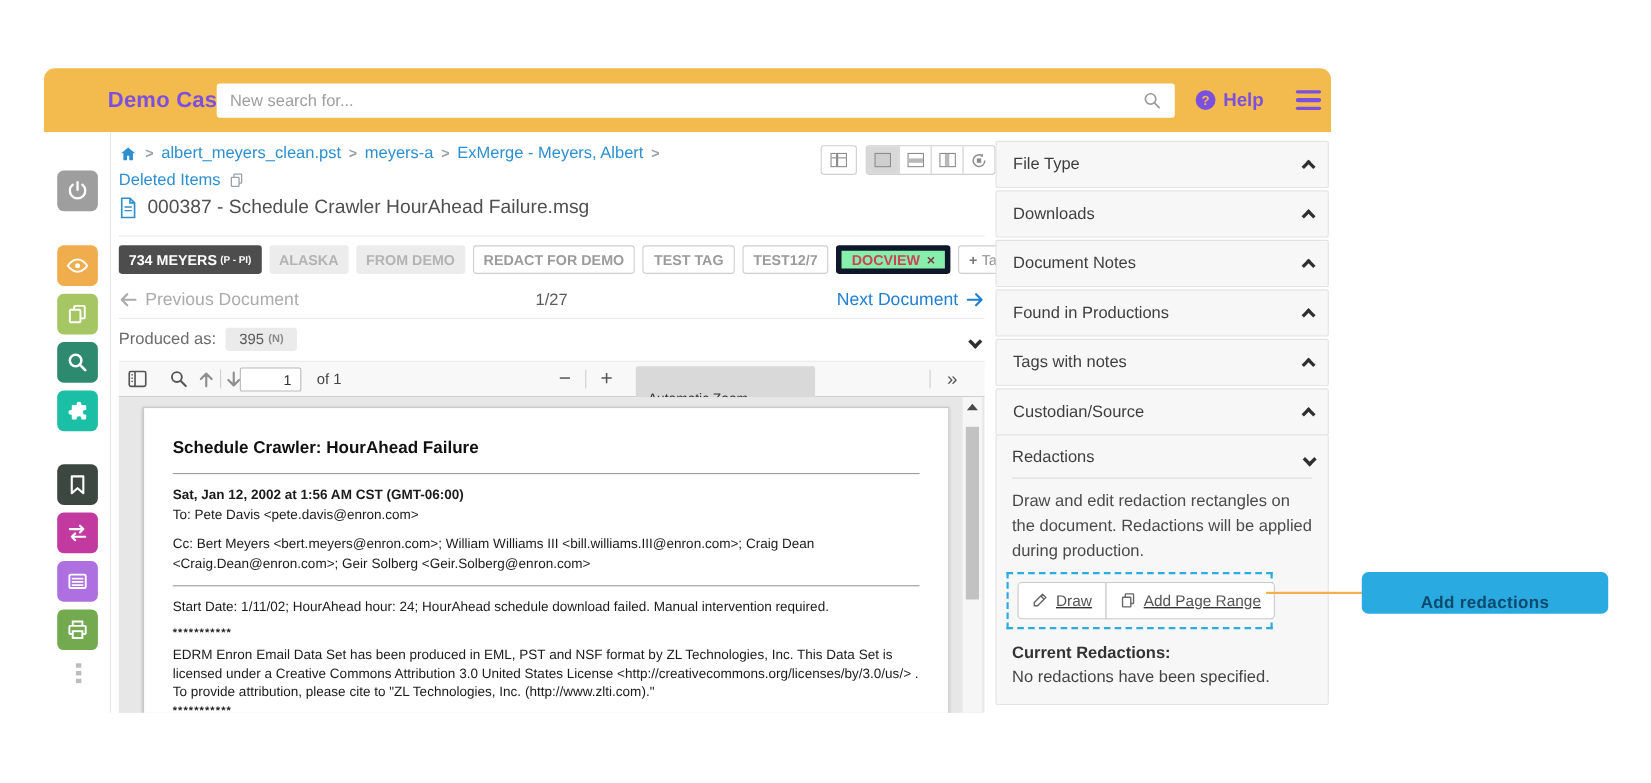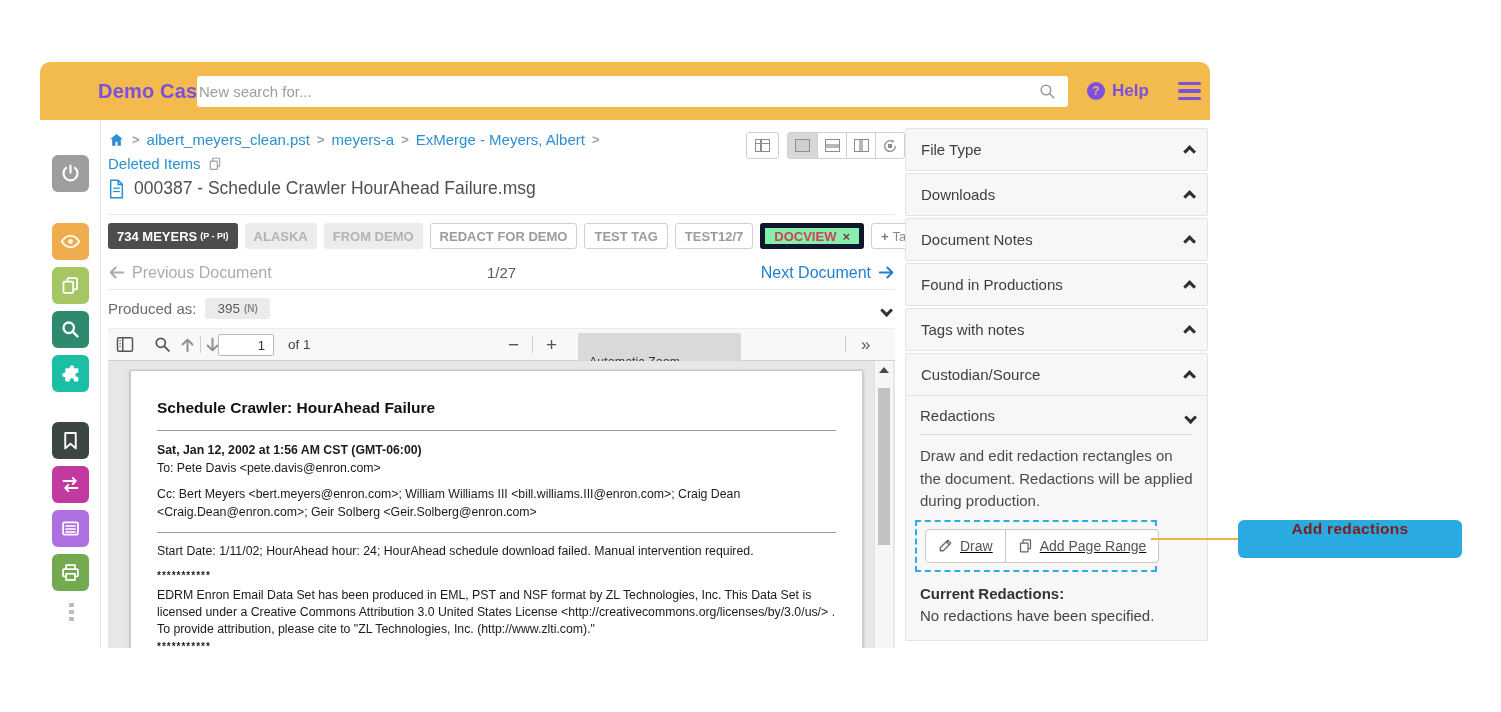--- a/index.html
+++ b/index.html
@@ -6,21 +6,21 @@
   html,body { width:1501px; height:712px; background:#ffffff; font-family:"Liberation Sans", sans-serif; }
   .stage { position:relative; width:1501px; height:712px; overflow:hidden; background:#fff; }
   .abs { position:absolute; }
 
   
   .topbar { left:40px; top:62px; width:1170px; height:58px; background:#F3BA4D; border-radius:10px 10px 0 0; }
   .brand { position:absolute; left:58px; top:0; height:58px; display:flex; align-items:center;
            color:#7B4FE0; font-size:20px; font-weight:bold; letter-spacing:.2px; }
   .searchwrap { position:absolute; left:157px; top:14px; width:871px; height:31px; background:#fff;
                 border-radius:3px; display:flex; align-items:center; }
-  .searchwrap input { flex:1; border:none; outline:none; background:transparent; padding:0 2px;
+  .searchwrap input { flex:1; border:none; outline:none; background:transparent; padding:0 12px;
                       font-size:15px; color:#444; font-family:"Liberation Sans", sans-serif; }
   .searchwrap input::placeholder { color:#9E9E9E; }
   .search-mag { width:17px; height:17px; margin-right:12px; flex:0 0 auto; }
   .helpbtn { position:absolute; left:1047px; top:0; height:58px; display:flex; align-items:center; gap:7px;
              color:#7B4FE0; font-size:17px; font-weight:bold; cursor:pointer; }
   .q-circle { width:18px; height:18px; border-radius:50%; background:#7B4FE0; color:#F3BA4D;
               font-size:12px; font-weight:bold; display:flex; align-items:center; justify-content:center; }
   .hamburger { position:absolute; left:1138px; top:20px; width:23px; height:18px; display:flex;
                flex-direction:column; justify-content:space-between; cursor:pointer; }
   .hamburger span { display:block; height:3.2px; background:#7B4FE0; border-radius:2px; }
@@ -139,21 +139,21 @@
   .rbtn { height:34px; background:#fff; border:1px solid #C9C9C9; display:flex; align-items:center; gap:7px;
           padding:0 12px; font-size:14px; color:#555; cursor:pointer; white-space:nowrap; }
   .rbtn:first-child { border-radius:4px 0 0 4px; }
   .rbtn:last-child { border-radius:0 4px 4px 0; margin-left:-1px; }
   .current-label { margin-top:13px; font-size:15px; font-weight:bold; color:#333; }
   .current-empty { margin-top:5px; font-size:15px; color:#444; }
 
   
   .connector { left:1151px; top:538px; width:87px; height:0; border-top:2px solid #F3AF4D; }
   .callout { left:1238px; top:520px; width:224px; height:38px; background:#29ABE2; border-radius:6px;
-             display:flex; align-items:flex-start; justify-content:center; color:#7f1d1d; font-size:15.5px;
+             display:flex; align-items:flex-end; justify-content:center; color:#0c4a6e; font-size:15.5px;
              font-weight:bold; letter-spacing:.3px; }
 
   .file-ico { width:17px; height:20px; }
   .copy-ico { width:14px; height:15px; cursor:pointer; }
 </style>
 </head>
 <body>
 
 <div class="stage">
 

